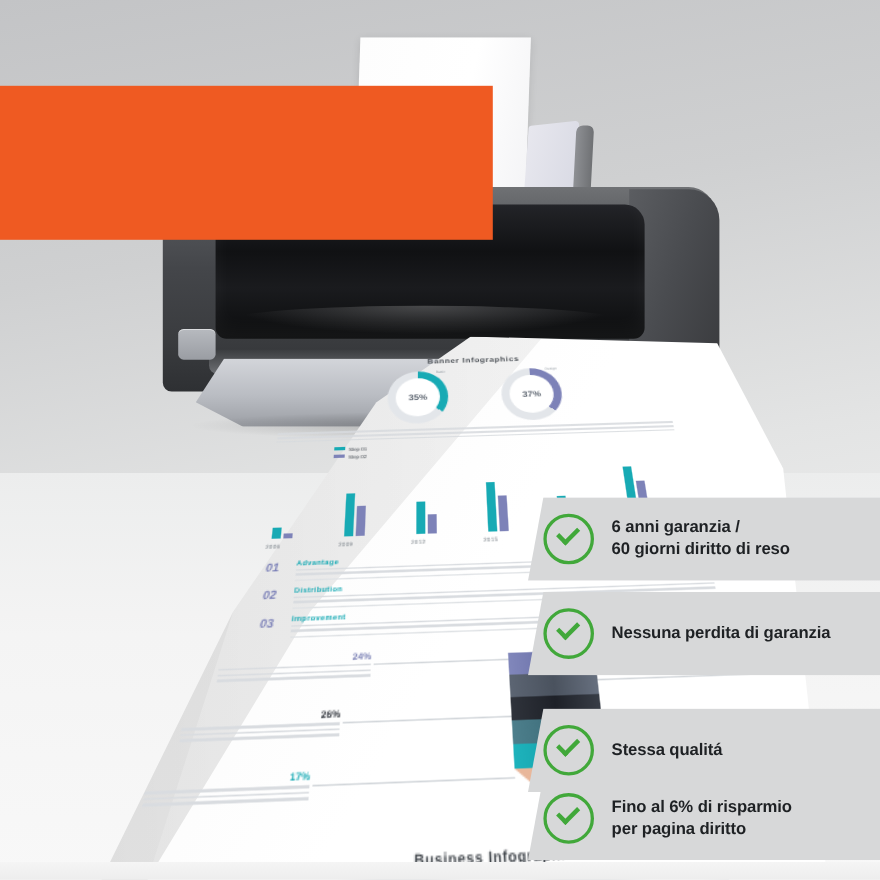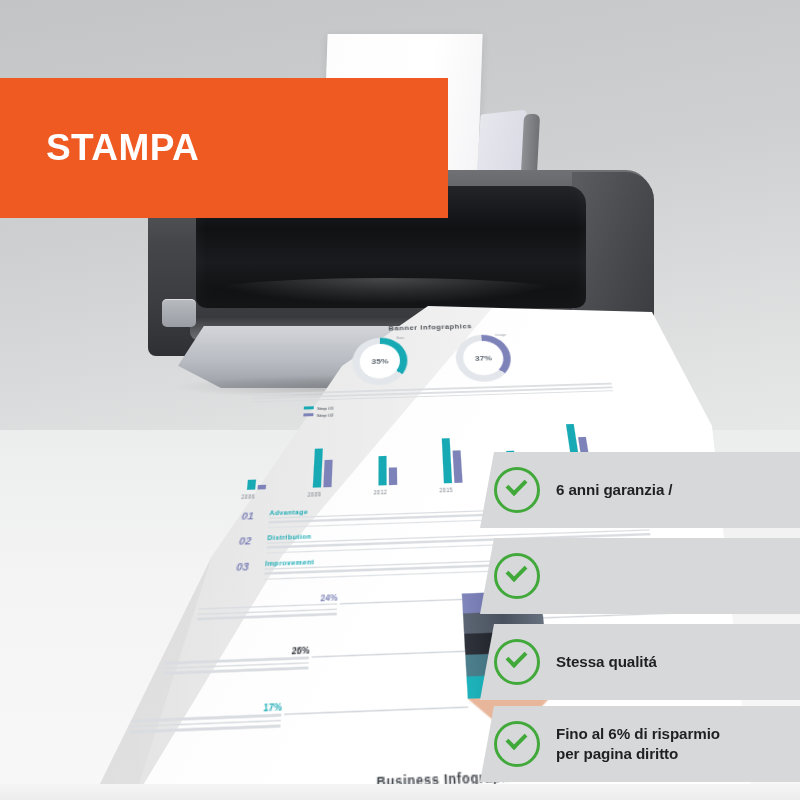--- a/index.html
+++ b/index.html
@@ -191,21 +191,21 @@
   }
   .check{
     flex:0 0 auto;width:40px;height:40px;border-radius:50%;
     border:3.6px solid #41a83a;position:relative;
   }
   .check:after{
     content:"";position:absolute;left:10px;top:9px;width:15px;height:8px;
     border-left:4px solid #41a83a;border-bottom:4px solid #41a83a;
     transform:rotate(-45deg);
   }
-  .p1{top:452px;} .p2{top:538px;} .p3{top:624px;} .p4{top:706px;}
+  .p1{top:452px;} .p2{top:538px;} .p3{top:644px;} .p4{top:706px;}
 </style>
 </head>
 <body>
 
 <div id="stage">
 
   <div class="bg"></div>
   <div class="bg-floor"></div>
 
   <div class="feed-sheet"></div>
@@ -342,33 +342,34 @@
       <div class="fline" style="left:258px;top:26px;width:108px;"></div>
       <div class="fline" style="left:258px;top:62px;width:108px;"></div>
     </div>
 
     <div class="biz-title">Business Infographic</div>
     <div class="biz-para"></div>
 
   </div>
 
   <div class="banner">
-    <div class="l">STAMPA</div>
   </div>
 
   <div class="panel p1">
     <div class="check"></div>
     <div class="txt">
       <div>6 anni garanzia /</div>
+      <div>60 giorni diritto di reso</div>
     </div>
   </div>
 
   <div class="panel p2">
     <div class="check"></div>
     <div class="txt">
+      <div>Nessuna perdita di garanzia</div>
     </div>
   </div>
 
   <div class="panel p3">
     <div class="check"></div>
     <div class="txt">
       <div>Stessa qualitá</div>
     </div>
   </div>
 

